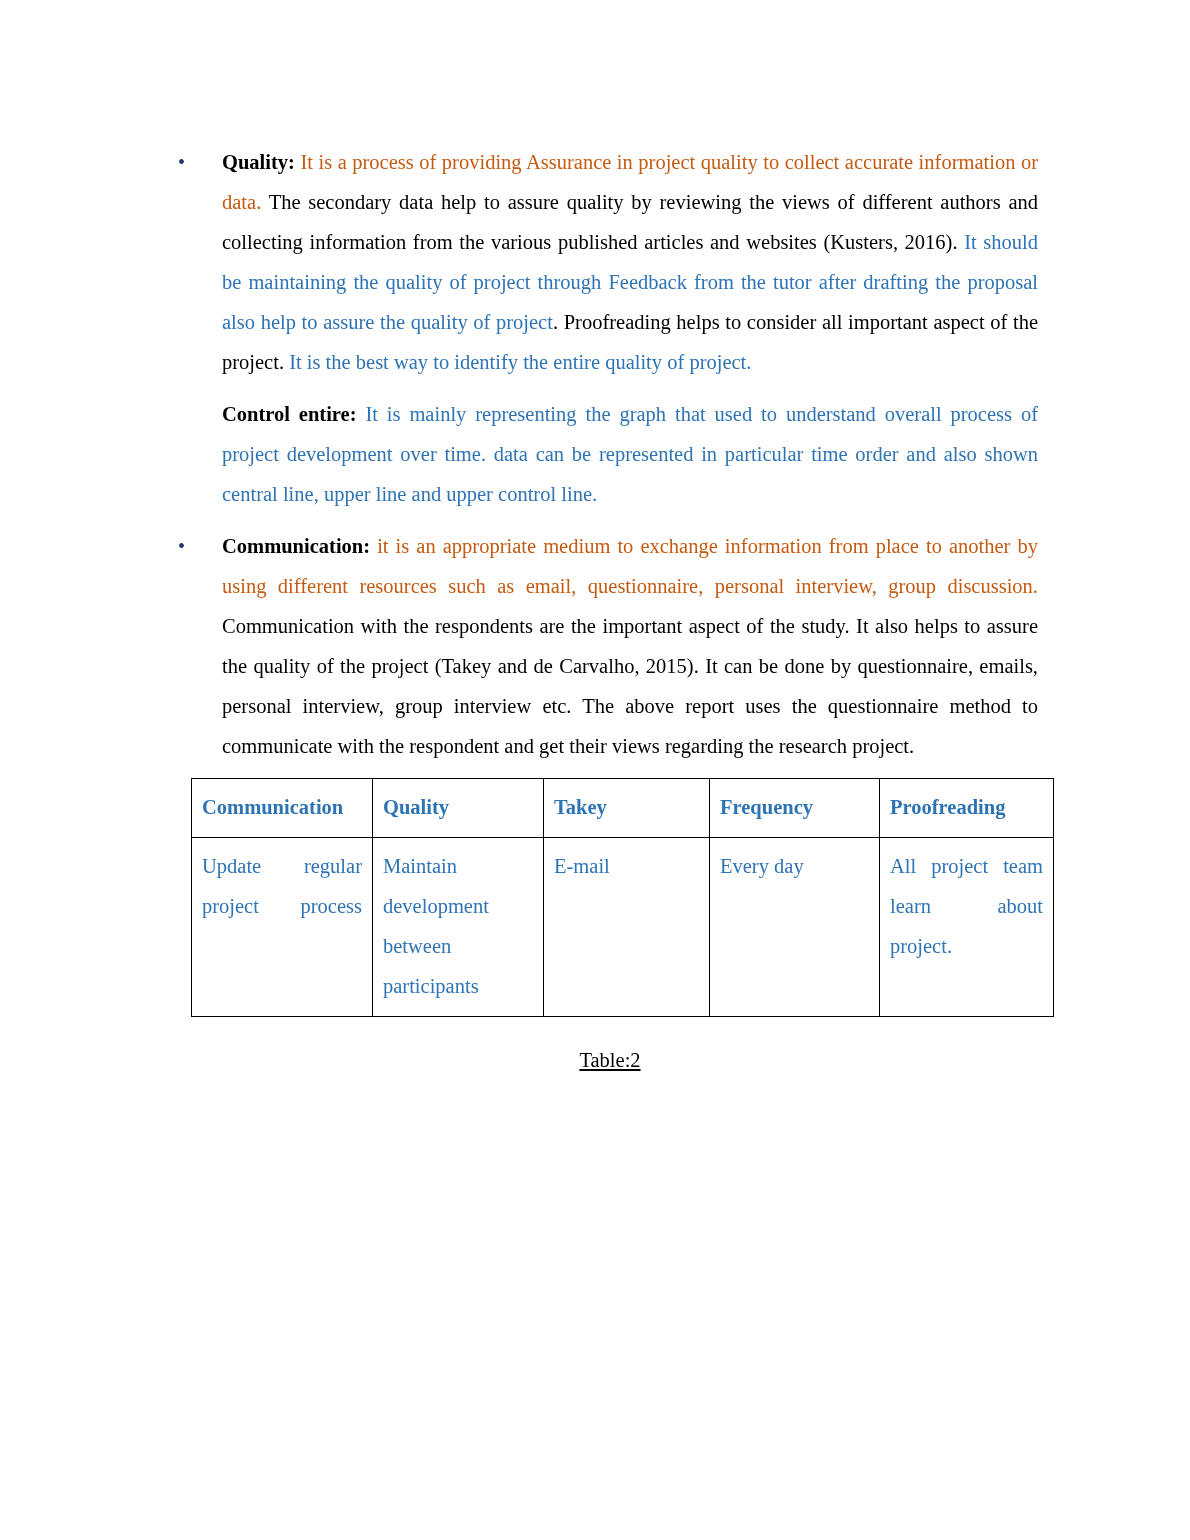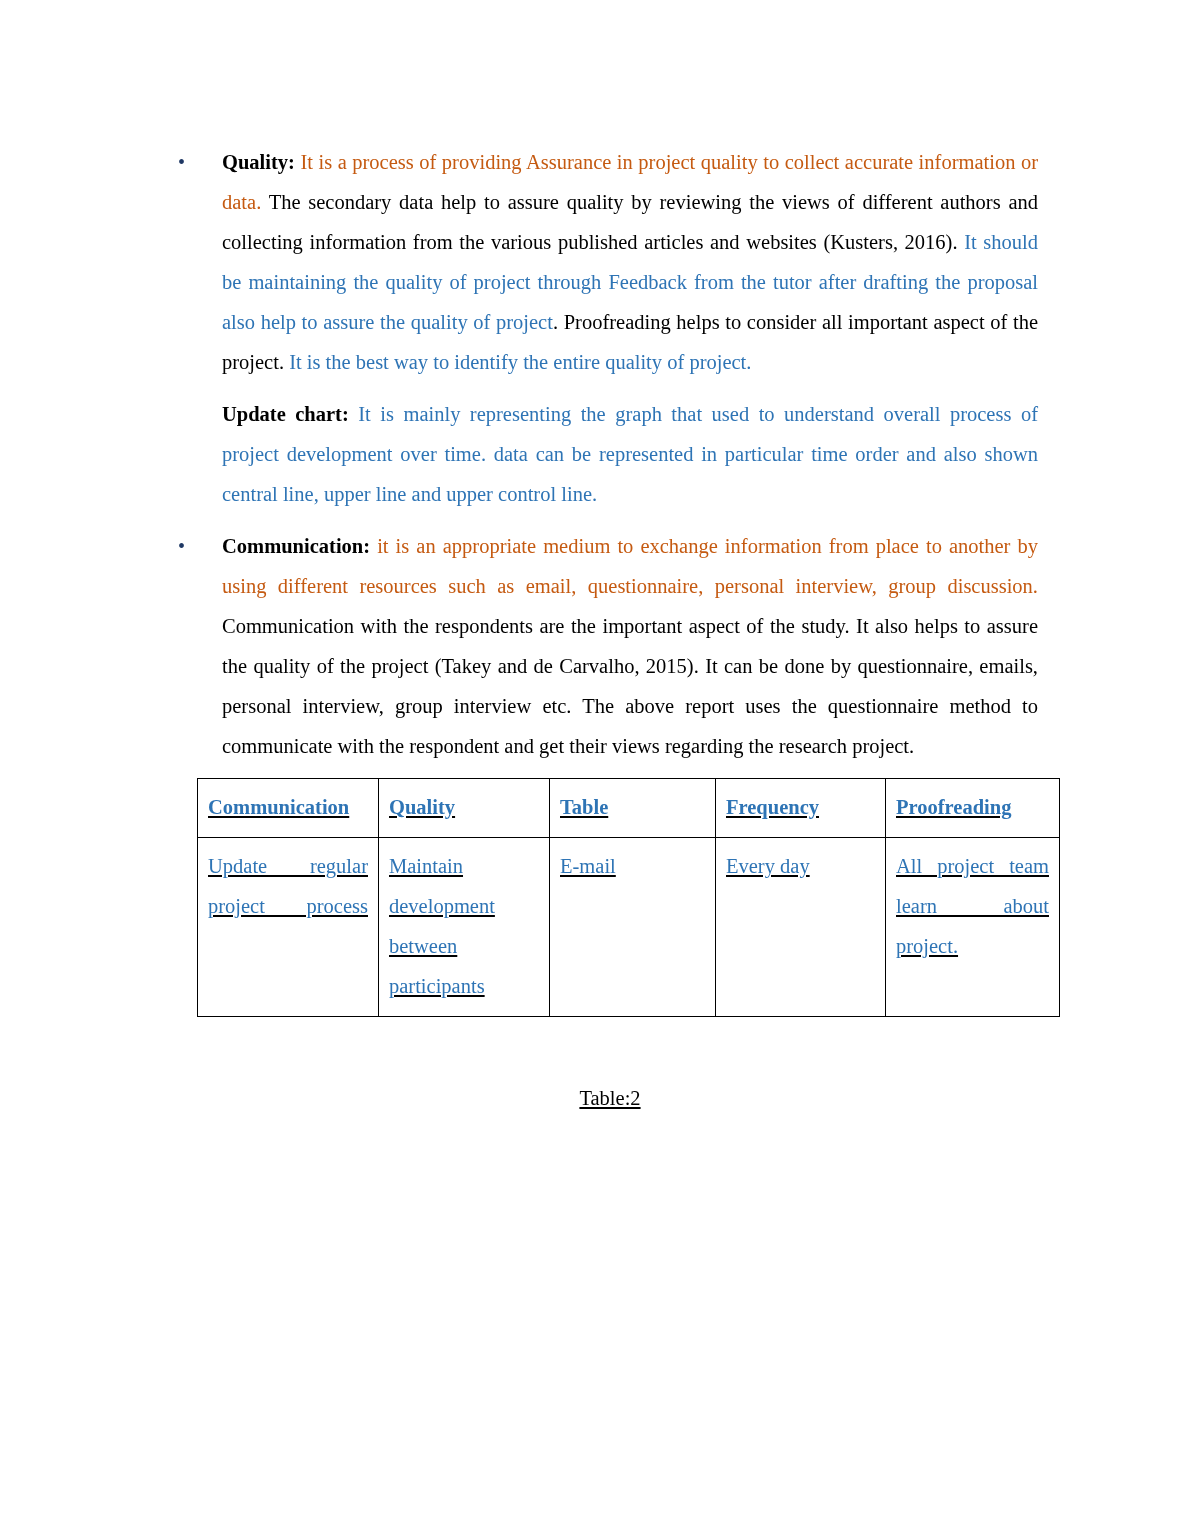--- a/index.html
+++ b/index.html
@@ -52,25 +52,24 @@
 
   .matrix-title {
     font-size: 20.5px;
     line-height: 40px;
     color: #2e74b5;
     text-decoration: underline;
     margin: 0 0 2px 40px;
   }
 
   table.comm-matrix {
-    margin-left: 27px;
+    margin-left: 21px;
     border-collapse: collapse;
     width: 862px;
     table-layout: fixed;
-    text-decoration: underline;
   }
   table.comm-matrix td, table.comm-matrix th {
     border: 1px solid #000000;
     vertical-align: top;
     padding: 8px 10px 10px 10px;
     font-size: 20.5px;
     line-height: 40px;
     color: #2e74b5;
     text-align: justify;
     text-justify: inter-word;
@@ -84,21 +83,21 @@
   col.c3 { width: 166px; }
   col.c4 { width: 170px; }
   col.c5 { width: 174px; }
 
   .cell-justify {
     text-align: justify;
     text-align-last: justify;
   }
 
   .table-caption {
-    margin-top: 66px;
+    margin-top: 28px;
     text-align: center;
     font-size: 20.5px;
     line-height: 30px;
     color: #000000;
   }
   .table-caption span {
     text-decoration: underline;
   }
 </style>
 </head>
@@ -110,21 +109,21 @@
 
     <li class="bullet-item">
       <span class="bullet-marker">•</span>
       <p class="para">
         <span class="bold">Quality:</span><span class="orange"> It is a process of providing Assurance in project quality to collect accurate information or data.</span><span class="black"> The secondary data help to assure quality by reviewing the views of different authors and collecting information from the various published articles and websites (Kusters, 2016).  </span><span class="blue">It should be maintaining the quality of project through Feedback from the tutor after drafting the proposal also help to assure the quality of project</span><span class="black">. Proofreading helps to consider all important aspect of the project. </span><span class="blue">It is the best way to identify the entire quality of project.</span>
       </p>
     </li>
 
     <li class="bullet-item">
       <p class="para">
-        <span class="bold">Update chart:</span><span class="blue"> It is mainly representing the graph that used to understand overall process of project development over time. data can be represented in particular time order and also shown central line, upper line and upper control line.</span>
+        <span class="bold">Control entire:</span><span class="blue"> It is mainly representing the graph that used to understand overall process of project development over time. data can be represented in particular time order and also shown central line, upper line and upper control line.</span>
       </p>
     </li>
 
 
     <li class="bullet-item">
       <span class="bullet-marker">•</span>
       <p class="para">
         <span class="bold">Communication:</span><span class="orange"> it is an appropriate medium to exchange information from place to another by using different resources such as email, questionnaire, personal interview, group discussion.</span><span class="black"> Communication with the respondents are the important aspect of the study. It also helps to assure the quality of the project (Takey and de Carvalho, 2015). It can be done by questionnaire, emails, personal interview, group interview etc. The above report uses the questionnaire method to communicate with the respondent and get their views regarding the research project.</span>
       </p>
     </li>
@@ -137,21 +136,21 @@
       <col class="c1">
         <col class="c2">
         <col class="c3">
         <col class="c4">
         <col class="c5">
     </colgroup>
     <thead>
       <tr>
         <th>Communication</th>
         <th>Quality</th>
-        <th>Table</th>
+        <th>Takey</th>
         <th>Frequency</th>
         <th>Proofreading</th>
       </tr>
     </thead>
     <tbody>
       <tr>
         <td class="cell-justify">Update regular project process</td>
         <td>Maintain development between participants</td>
         <td>E-mail</td>
         <td>Every day</td>

